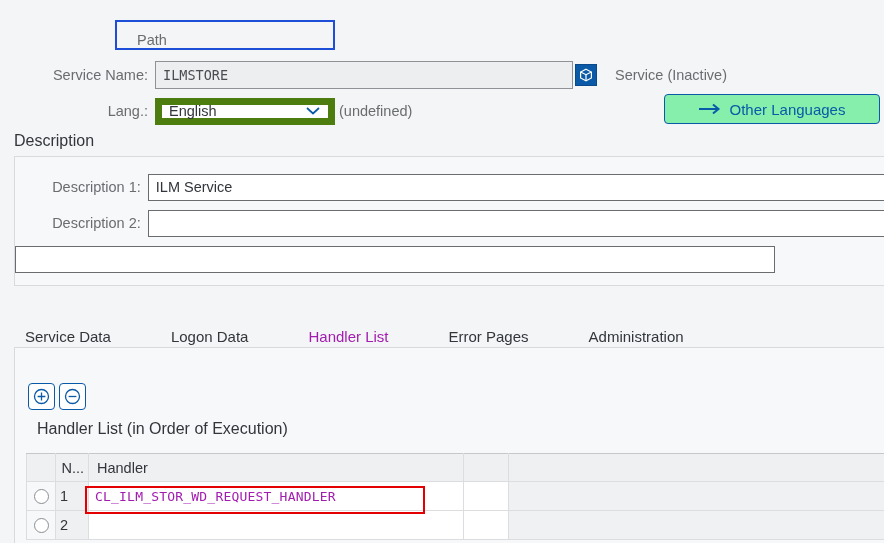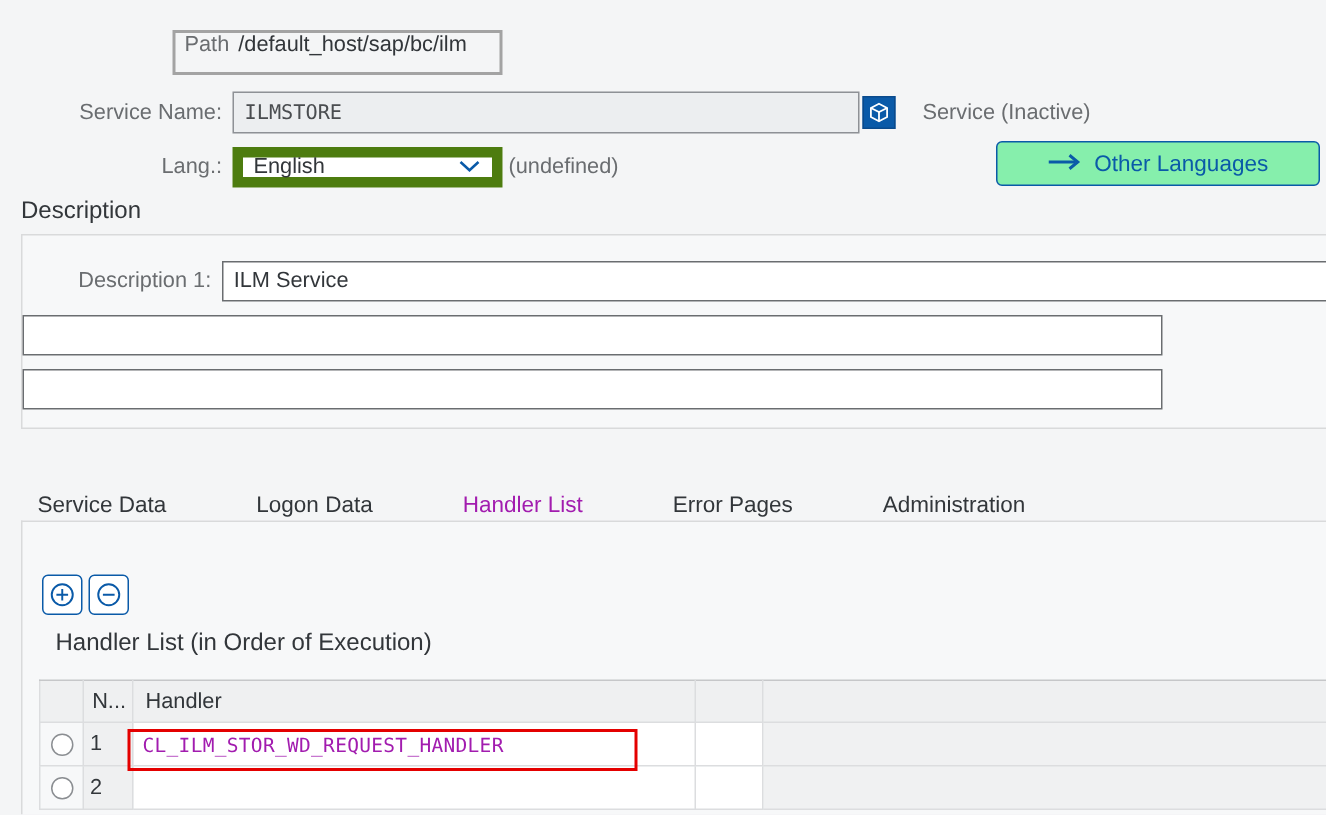--- a/index.html
+++ b/index.html
@@ -25,26 +25,26 @@
     top: 16px;
     width: 884px;
     height: 40px;
   }
   .path-box {
     position: absolute;
     left: 115px;
     top: 4px;
     width: 220px;
     height: 30px;
-    border: 2px solid #a3a3a3;
+    border: 2px solid #1d4ed8;
     box-sizing: border-box;
     background: #f4f5f6;
     display: flex;
-    align-items: flex-start;
-    padding-left: 6px;
+    align-items: flex-end;
+    padding-left: 20px;
   }
   .path-label {
     color: #6a6d70;
     font-size: 14.5px;
     margin-right: 6px;
   }
   .path-value {
     color: #32363a;
     font-size: 14.5px;
   }
@@ -361,21 +361,20 @@
     pointer-events: none;
     z-index: 20;
   }
 </style>
 </head>
 <body>
 
 <div class="path-row">
   <div class="path-box">
     <span class="path-label">Path</span>
-    <span class="path-value">/default_host/sap/bc/ilm</span>
   </div>
 </div>
 
 <div class="field-row" id="service-name-row">
   <span class="field-label">Service Name:</span>
   <input class="input-readonly" type="text" readonly="" value="ILMSTORE" style="">
   <div class="cube-button">
     <svg width="14" height="14" viewBox="0 0 14 14" aria-hidden="true">
       <path d="M7 1.2 L12.4 4.0 L12.4 10.0 L7 12.8 L1.6 10.0 L1.6 4.0 Z" fill="none" stroke="#ffffff" stroke-width="1.2"></path>
       <path d="M1.6 4.0 L7 6.7 L12.4 4.0" fill="none" stroke="#ffffff" stroke-width="1.2"></path>
@@ -409,20 +408,21 @@
 </div>
 
 <div class="section-title">Description</div>
 
 <div class="desc-panel">
   <div class="desc-row" style="top:16px;">
     <span class="field-label">Description 1:</span>
     <input class="desc-input" type="text" value="ILM Service" style="">
   </div>
   <div class="desc-row" style="top:52px;">
+    <span class="field-label">Description 2:</span>
     <input class="desc-input" type="text" value="" style="">
   </div>
   <div class="desc-row" style="top:88px;">
     <input class="desc-input" type="text" value="" style="">
   </div>
 </div>
 
 <div class="tabs">
   <div class="tab" style="margin-left:8px;">Service Data</div>
   <div class="tab" style="margin-left:26px;">Logon Data</div>

